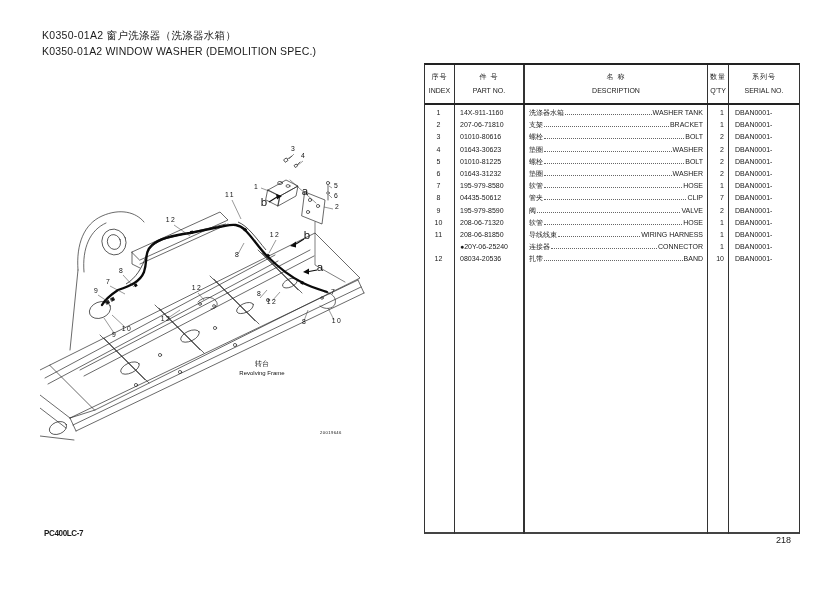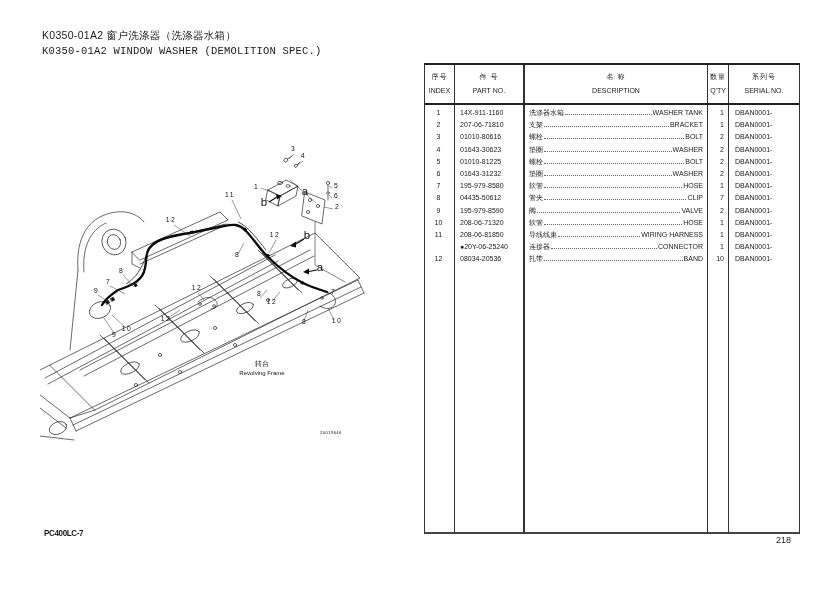--- a/index.html
+++ b/index.html
@@ -4,21 +4,21 @@
 <style>
   html,body { margin:0; padding:0; }
   body {
     width:840px; height:594px; position:relative;
     background:#ffffff; color:#1a1a1a;
     font-family:"Liberation Sans", sans-serif;
     overflow:hidden;
   }
   
   .title-cn { position:absolute; left:42px; top:29px; font-size:10.5px; letter-spacing:.3px; white-space:nowrap; }
-  .title-en { position:absolute; left:42px; top:45px; font-size:10.5px; letter-spacing:.2px; white-space:nowrap;font-family:Liberation Mono, monospace; }
+  .title-en { position:absolute; left:42px; top:45px; font-size:10.5px; letter-spacing:.2px; white-space:nowrap; }
   
   #diagram { position:absolute; left:40px; top:140px; width:330px; height:310px; }
   #diagram text { font-family:"Liberation Sans", sans-serif; fill:#111; }
   .callout-num { font-size:6.8px; }
   .view-letter { font-size:11.5px; }
   .cap-cn { font-size:7px; text-anchor:middle; }
   .cap-en { font-size:6px; text-anchor:middle; }
   .drawno { font-size:4.2px; letter-spacing:.4px; fill:#222; }
   
   .parts-table {

